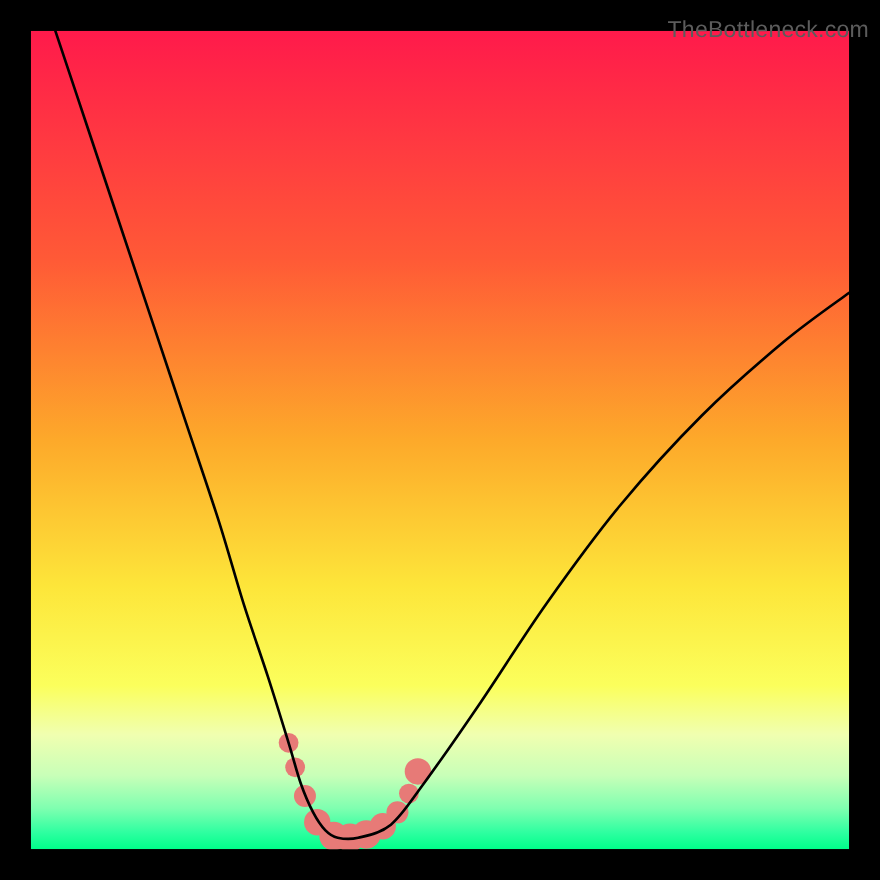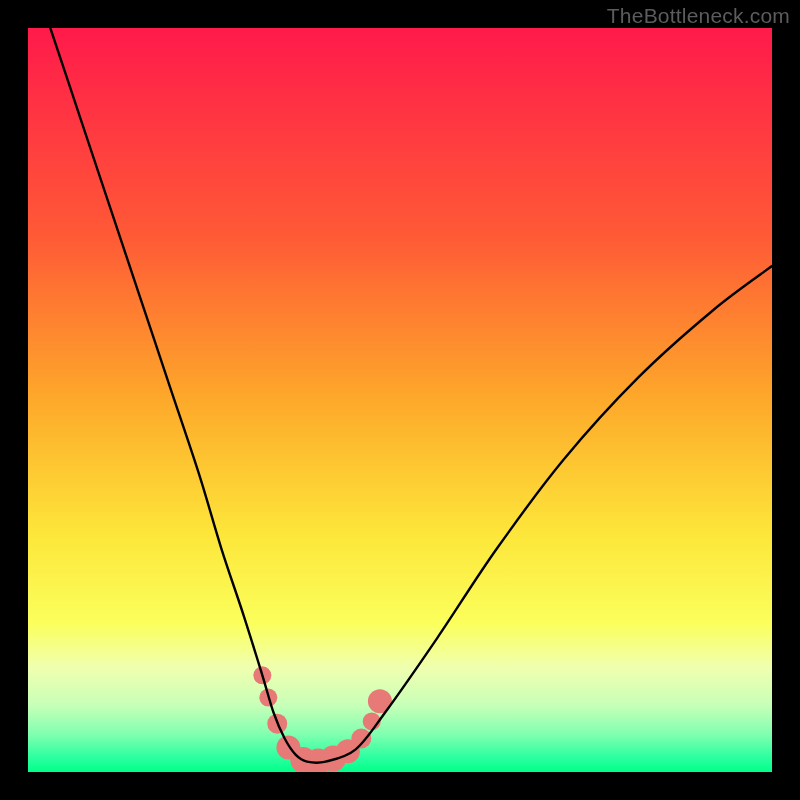--- a/index.html
+++ b/index.html
@@ -21,21 +21,21 @@
   }
   .plot-area {
     position: absolute;
     left: 0;
     top: 0;
     width: 744px;
     height: 744px;
   }
   .watermark {
     position: absolute;
-    top: 4px;
+    top: 16px;
     right: 10px;
     color: #5c5c5c;
     font-size: 21px;
     font-weight: 500;
     letter-spacing: 0.2px;
   }
   svg {
     display: block;
   }
 </style>

